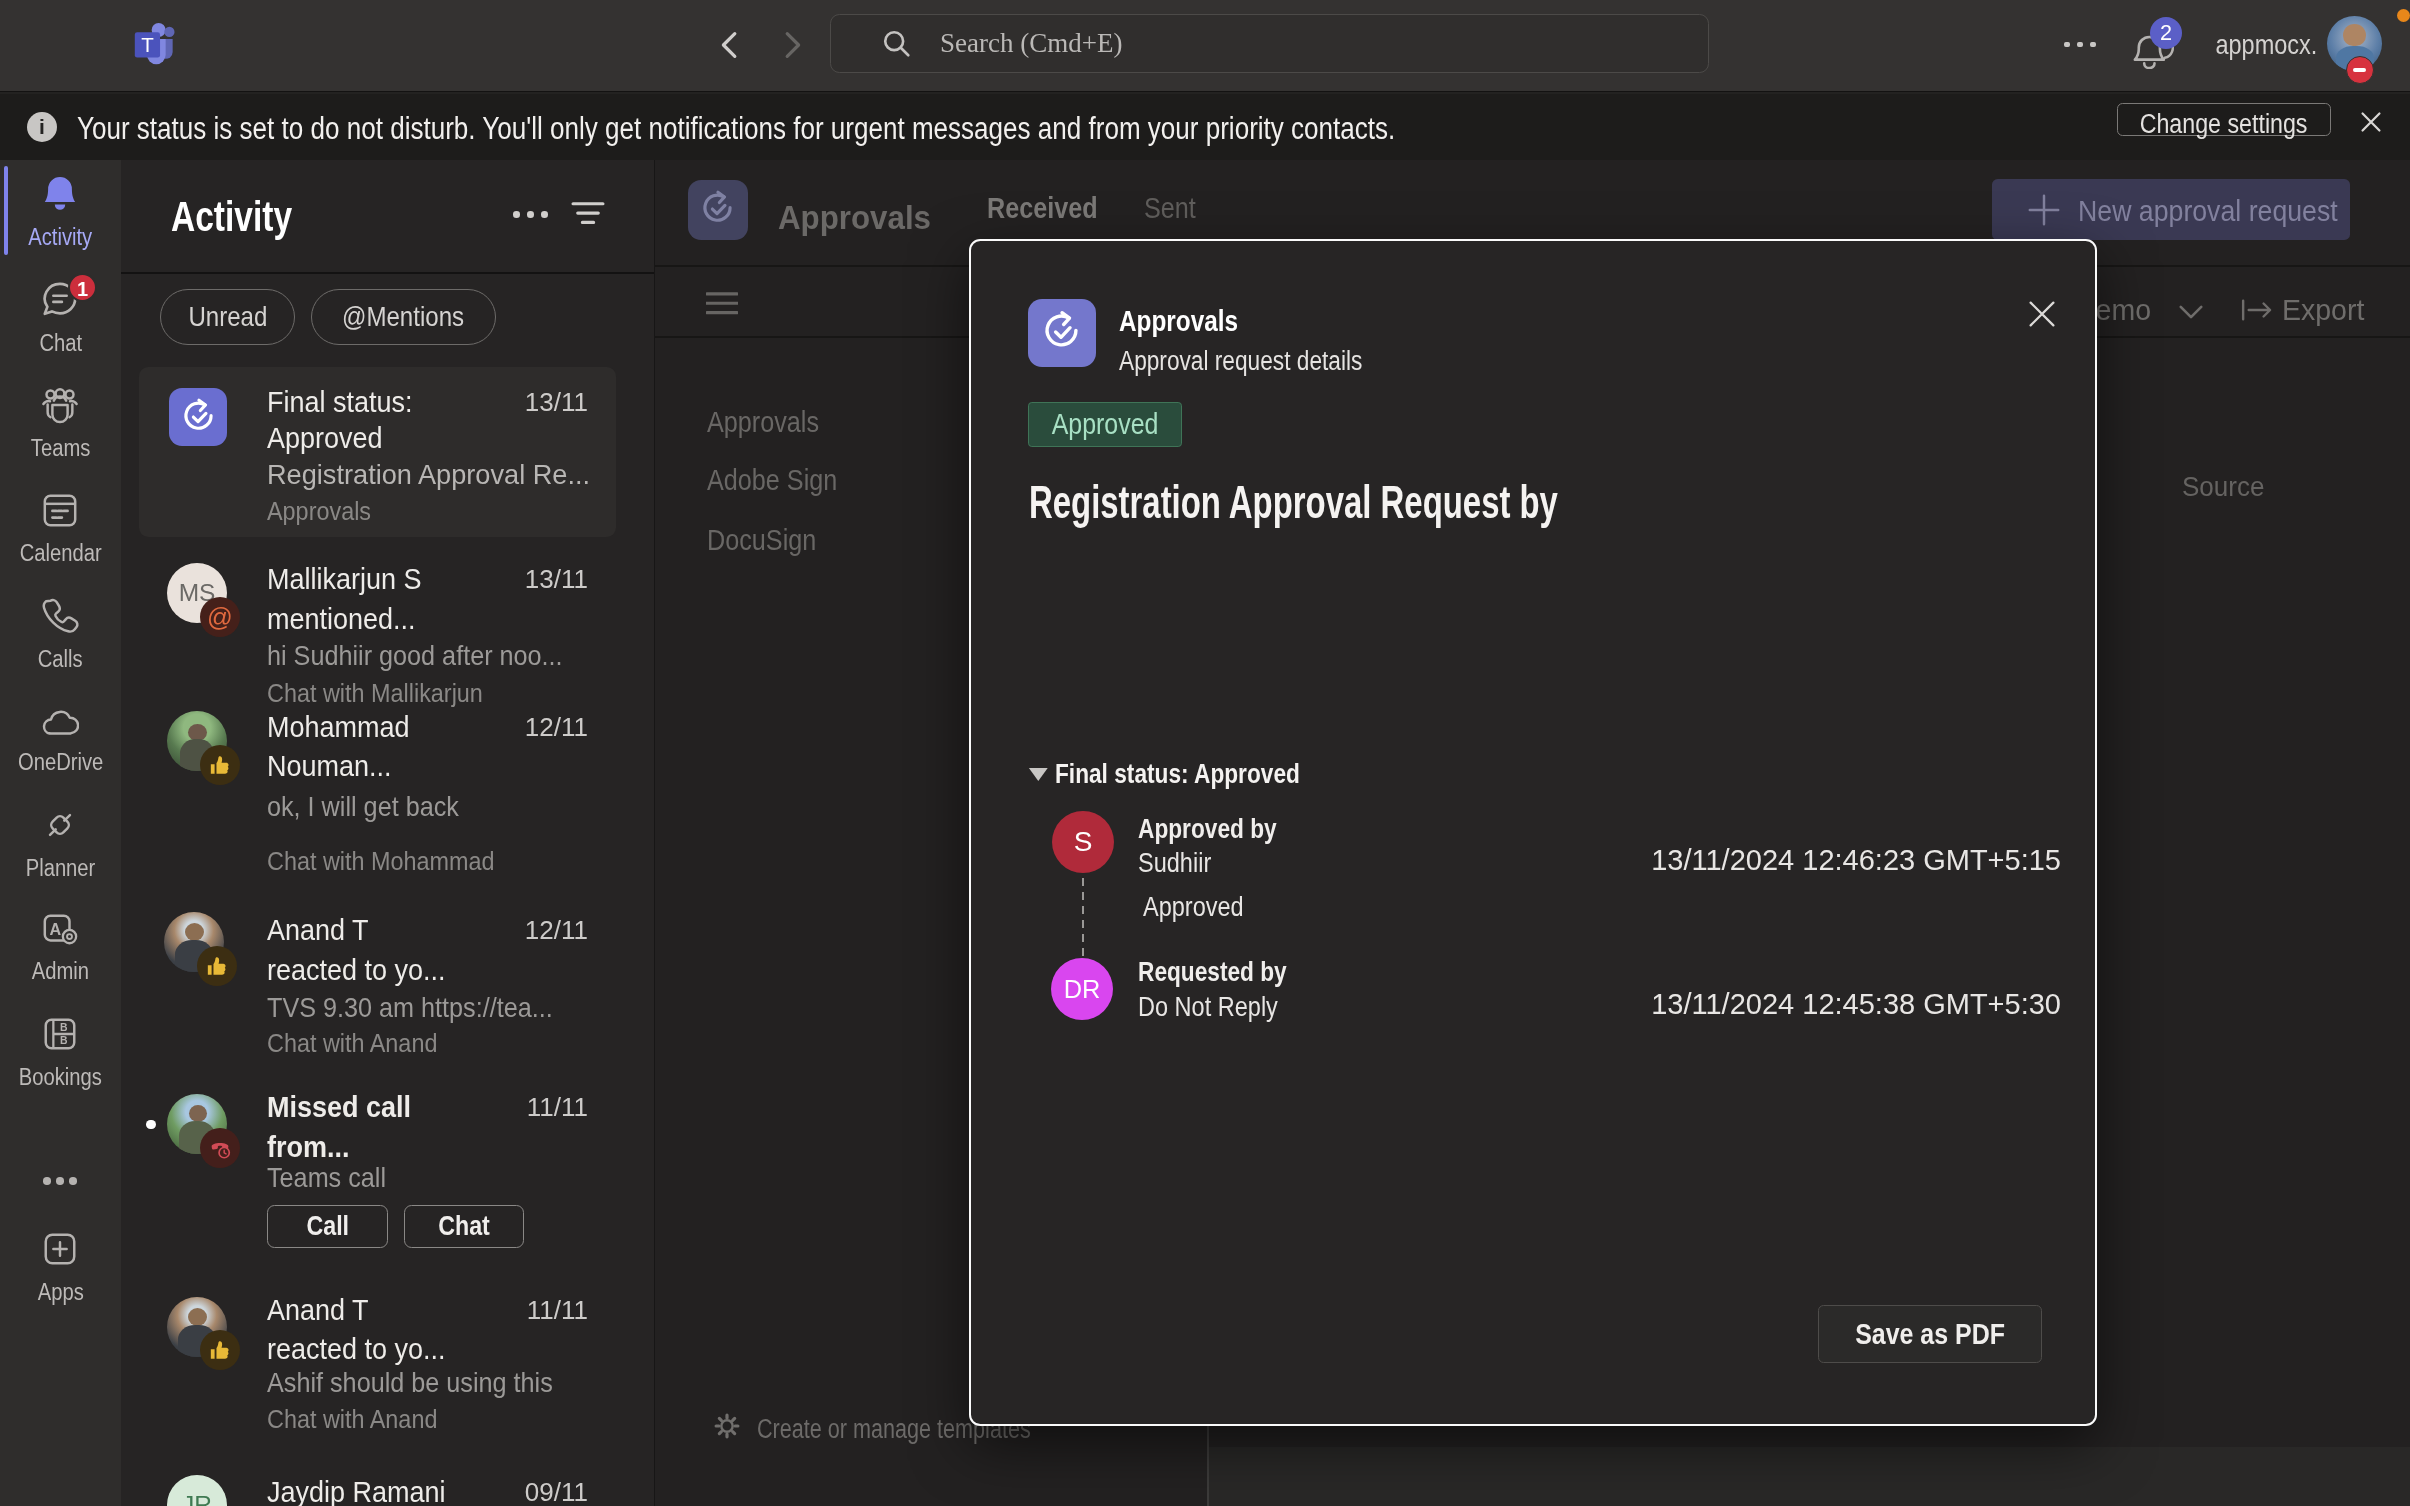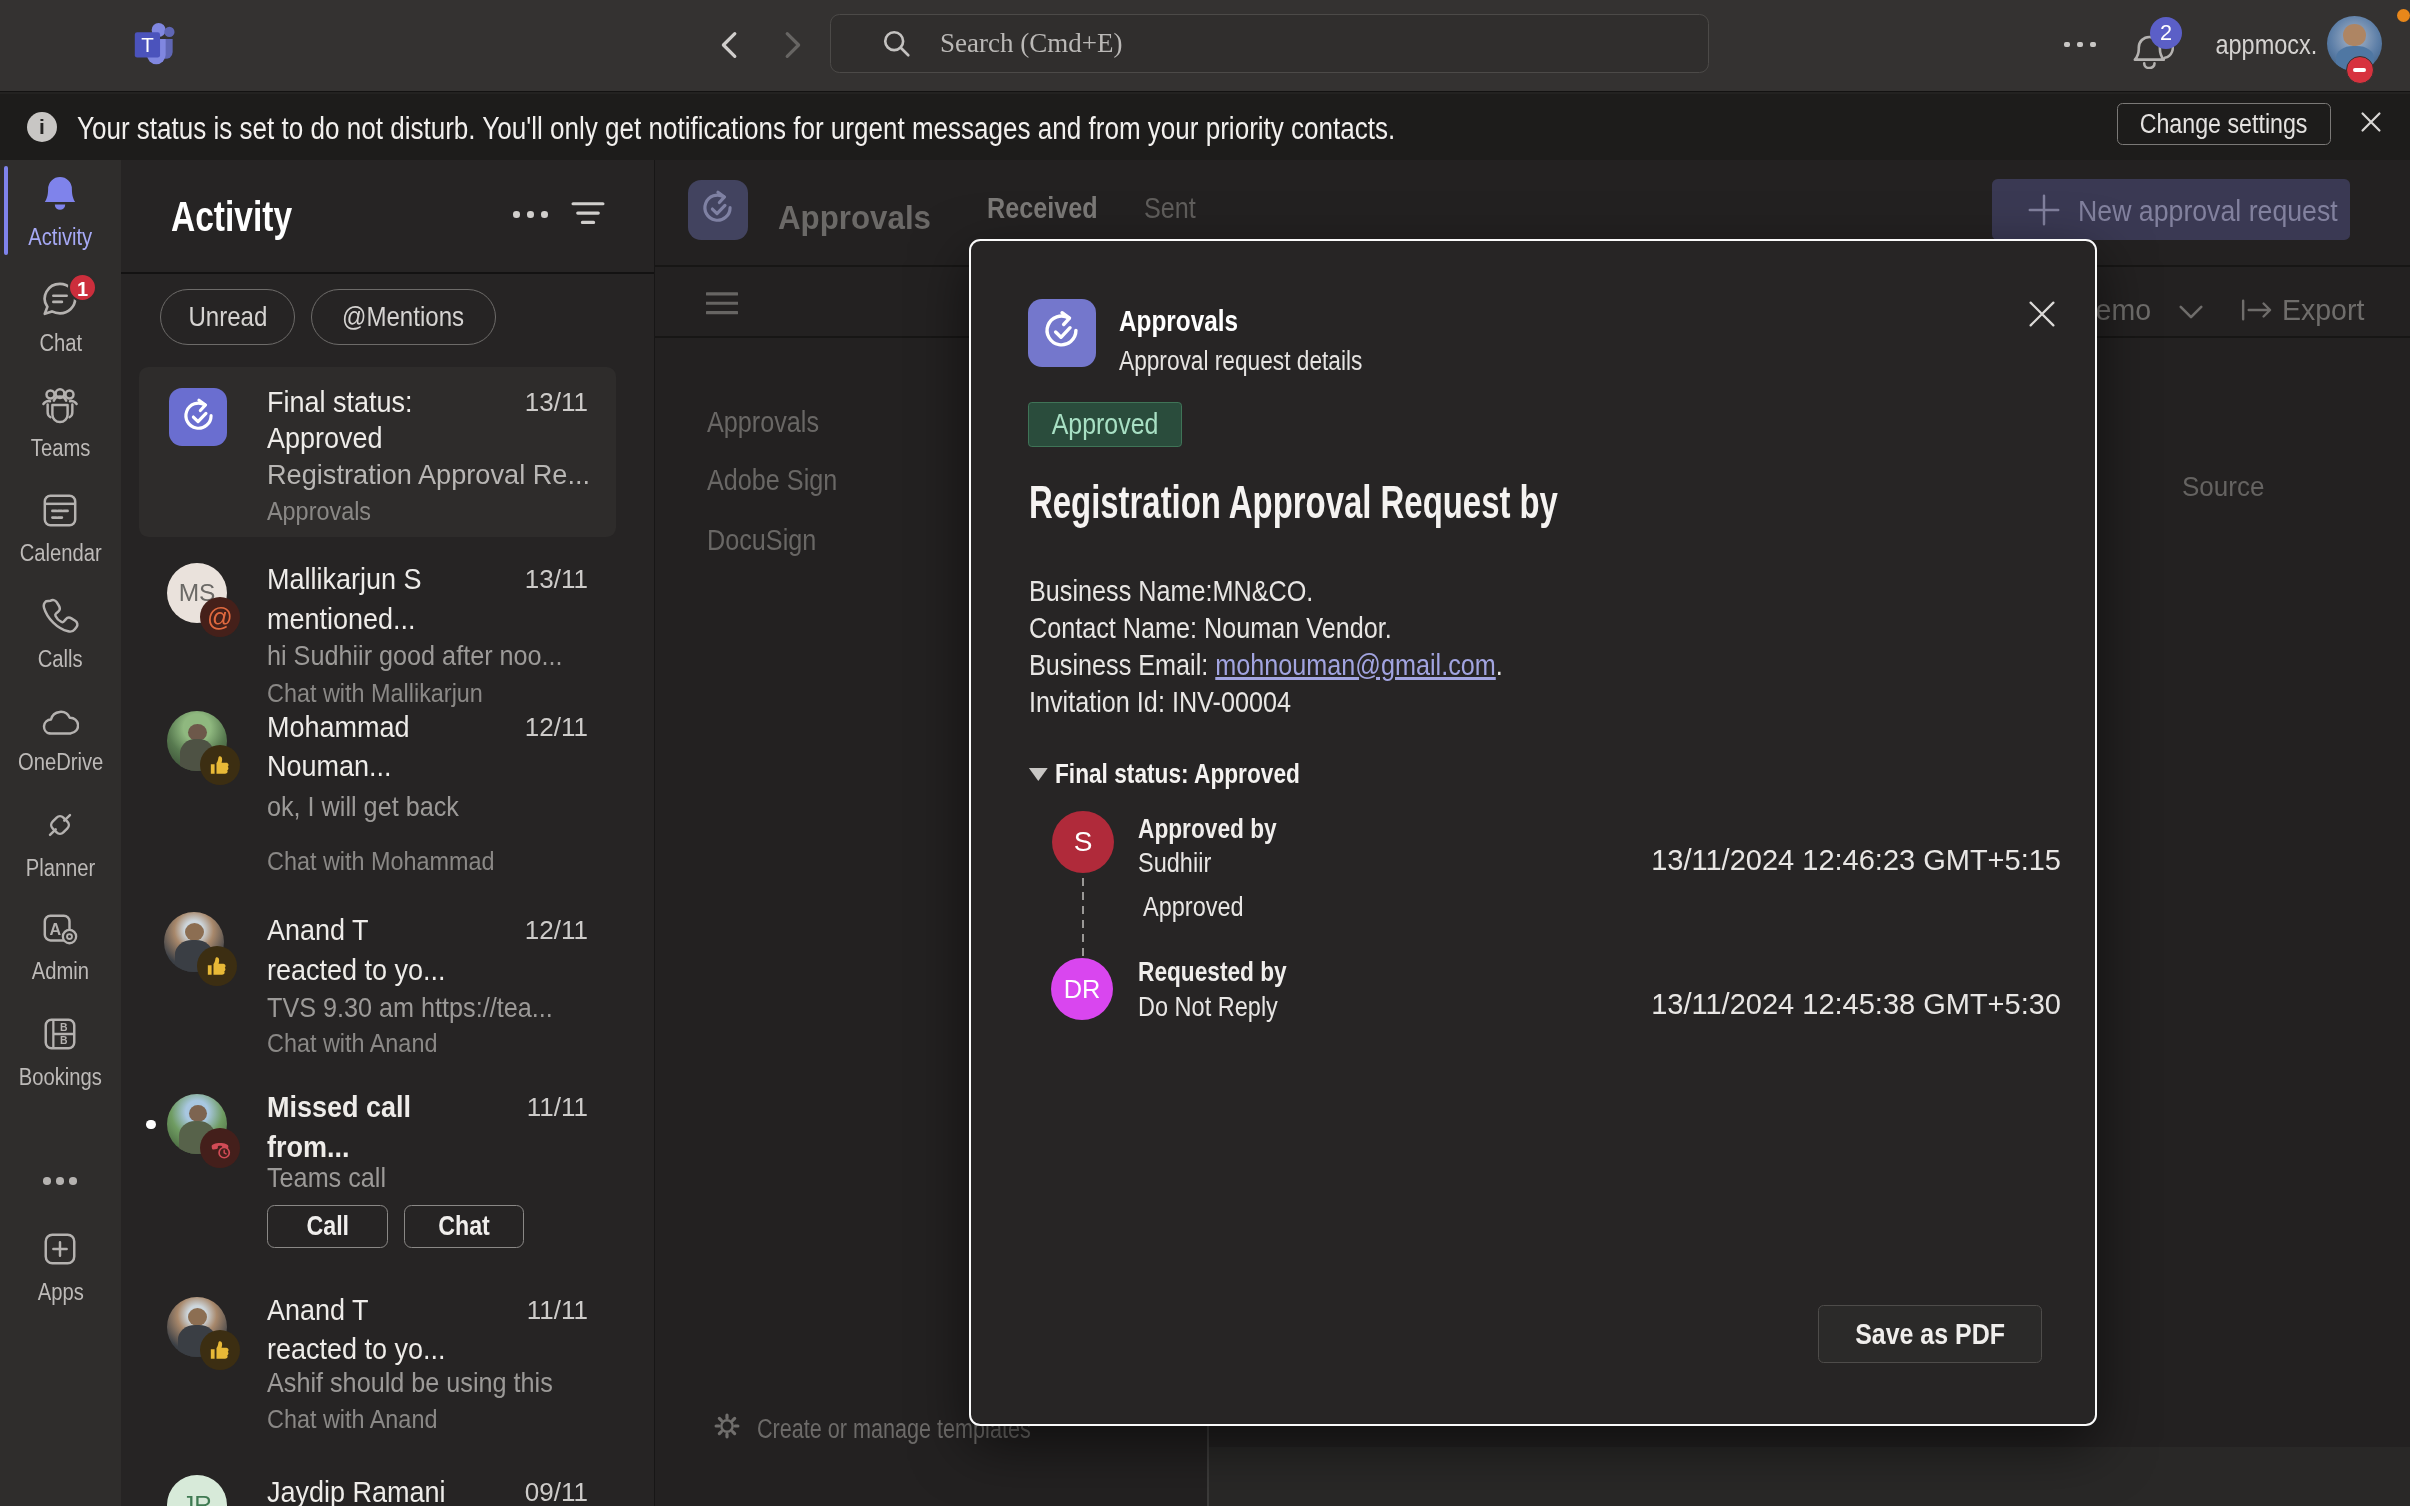--- a/index.html
+++ b/index.html
@@ -59,21 +59,21 @@
     </div>
     <div class="abs" style="left:2346px;top:56px;width:28px;height:28px;border-radius:50%;background:#d7323e;border:1.9px solid #343231;">
       <div class="abs" style="left:5.6px;top:11.3px;width:13px;height:3.8px;background:#fff;border-radius:1.9px;"></div>
     </div>
     <div class="abs" style="left:2397px;top:9.4px;width:13px;height:13px;border-radius:50%;background:#e8871a;"></div>
   </div>
 
   <div class="abs" id="banner" style="left:0;top:94px;width:2411px;height:66px;background:#1d1c1b;">
     <div class="abs" style="left:27px;top:18px;width:30px;height:30px;border-radius:50%;background:#c8c6c4;color:#242322;font-size:21px;font-weight:bold;text-align:center;line-height:30px;">i</div>
     <div class="abs" style="left:77px;top:17px;font-size:31px;color:#f2f0ee;"><span class="sx">Your status is set to do not disturb. You'll only get notifications for urgent messages and from your priority contacts.</span></div>
-    <div class="abs" style="left:2117px;top:9.4px;width:214px;height:42px;border:1.4px solid #7b7977;border-radius:5.6px;font-size:27px;color:#e4e2e0;text-align:center;line-height:41px;"><span class="sxc">Change settings</span></div>
+    <div class="abs" style="left:2117px;top:9.4px;width:214px;height:33px;border:1.4px solid #7b7977;border-radius:5.6px;font-size:27px;color:#e4e2e0;text-align:center;line-height:41px;"><span class="sxc">Change settings</span></div>
     <svg class="abs" style="left:2356px;top:13px;" width="30" height="30" viewBox="0 0 32 32">
         <path d="M7 7 L25 25 M25 7 L7 25" stroke="#d8d6d4" stroke-width="2.4" stroke-linecap="round"></path>
       </svg>
   </div>
 
   <div class="abs" id="rail" style="left:0;top:160px;width:121px;height:1347px;background:#2f2d2c;">
     <style>
       .rlabel{position:absolute;width:121px;text-align:center;font-size:23.5px;color:#bdbab8;}
       .ricon{position:absolute;left:41px;}
     </style>
@@ -335,26 +335,20 @@
     <div class="abs" style="left:148px;top:64px;font-size:29px;font-weight:bold;color:#ffffff;"><span class="sx">Approvals</span></div>
     <div class="abs" style="left:148px;top:105px;font-size:27px;color:#e6e4e2;"><span class="sx">Approval request details</span></div>
     <svg class="abs" style="left:1053px;top:55px;" width="36" height="36" viewBox="0 0 38 38">
         <path d="M7 7 L31 31 M31 7 L7 31" stroke="#dcdad8" stroke-width="2.4" stroke-linecap="round"></path>
       </svg>
 
     <div class="abs" style="left:57px;top:161px;width:154px;height:45px;background:#2a4c3c;border:1.9px solid #3f7457;border-radius:3.8px;font-size:29px;color:#a8e0c4;text-align:center;line-height:43px;"><span class="sxc">Approved</span></div>
 
     <div class="abs" style="left:58px;top:233px;font-size:47px;font-weight:bold;color:#f5f3f1;"><span class="sx" style="transform:scaleX(0.70);">Registration Approval Request by</span></div>
 
-    <div class="abs" style="left:58px;top:331px;font-size:30px;color:#e8e6e4;line-height:37px;"><span class="sx" style="white-space:normal;">
-      Business Name:MN&amp;CO.<br>
-      Contact Name: Nouman Vendor.<br>
-      Business Email: <span style="color:#a2a4e0;text-decoration:underline;">mohnouman@gmail.com</span>.<br>
-      Invitation Id: INV-00004
-    </span></div>
 
     <svg class="abs" style="left:56px;top:524px;" width="22.6" height="19" viewBox="0 0 24 20">
         <path d="M2 3 h20 l-10 14 z" fill="#c8c6c4"></path>
       </svg>
     <div class="abs" style="left:84px;top:518px;font-size:27px;font-weight:bold;color:#f5f3f1;"><span class="sx">Final status: Approved</span></div>
 
     <div class="abs" style="left:81px;top:570px;width:62px;height:62px;border-radius:50%;background:#b02a3a;color:#fff;font-size:28px;text-align:center;line-height:62px;">S</div>
     <div class="abs" style="left:111px;top:637px;width:1.9px;height:81px;background:repeating-linear-gradient(to bottom,#9a9896 0 7.5px,transparent 7.5px 14px);"></div>
     <div class="abs" style="left:80px;top:717px;width:62px;height:62px;border-radius:50%;background:#d946ef;color:#fff;font-size:25.4px;text-align:center;line-height:62px;">DR</div>
     <div class="abs" style="left:167px;top:573px;font-size:27px;font-weight:bold;color:#f0eeec;"><span class="sx">Approved by</span></div>

